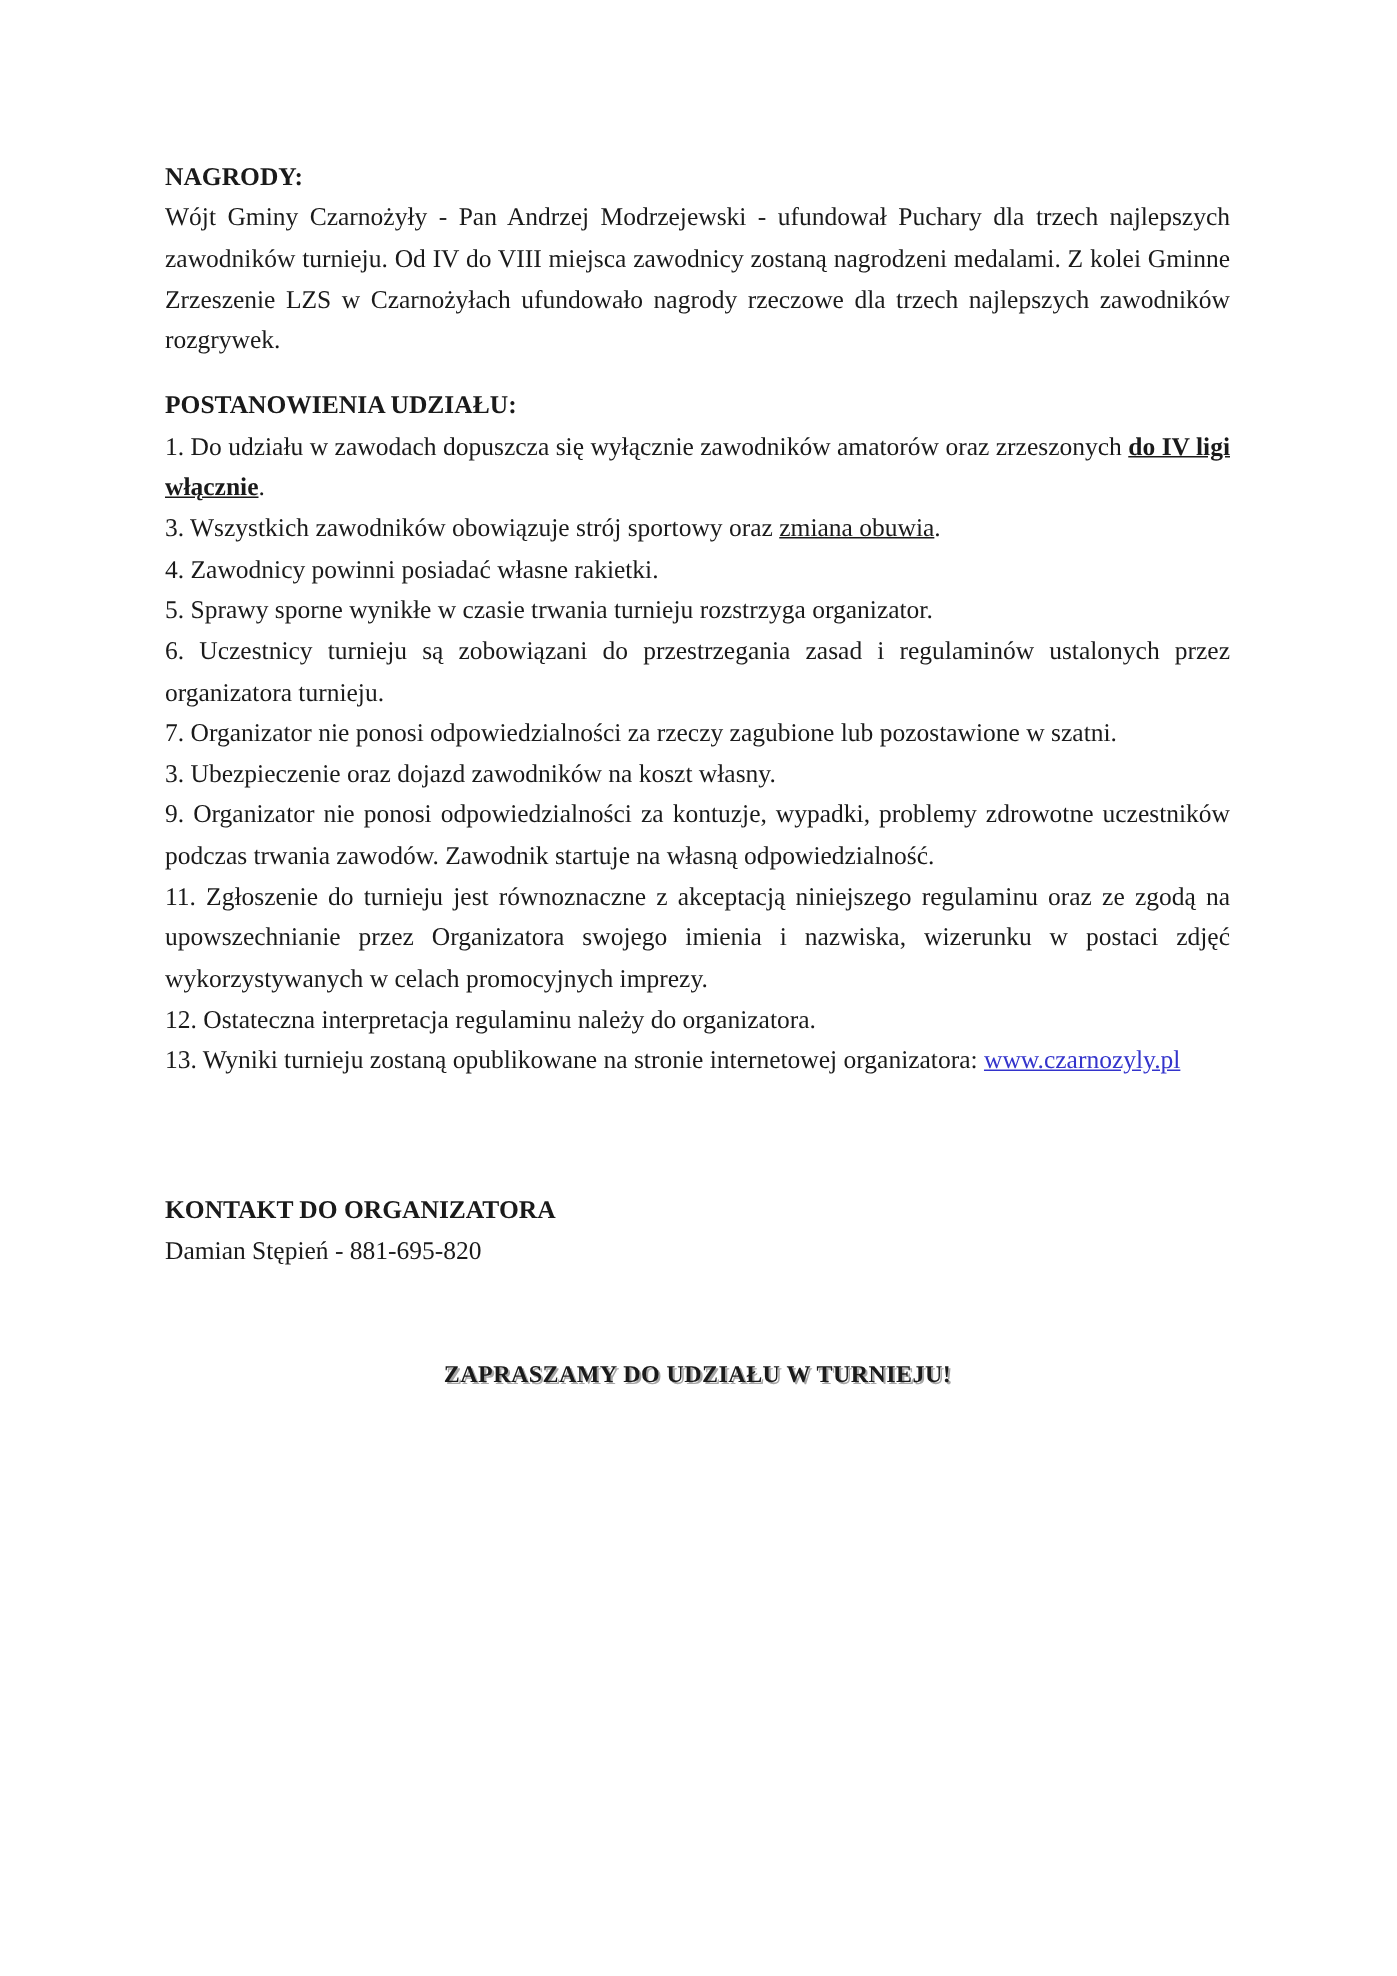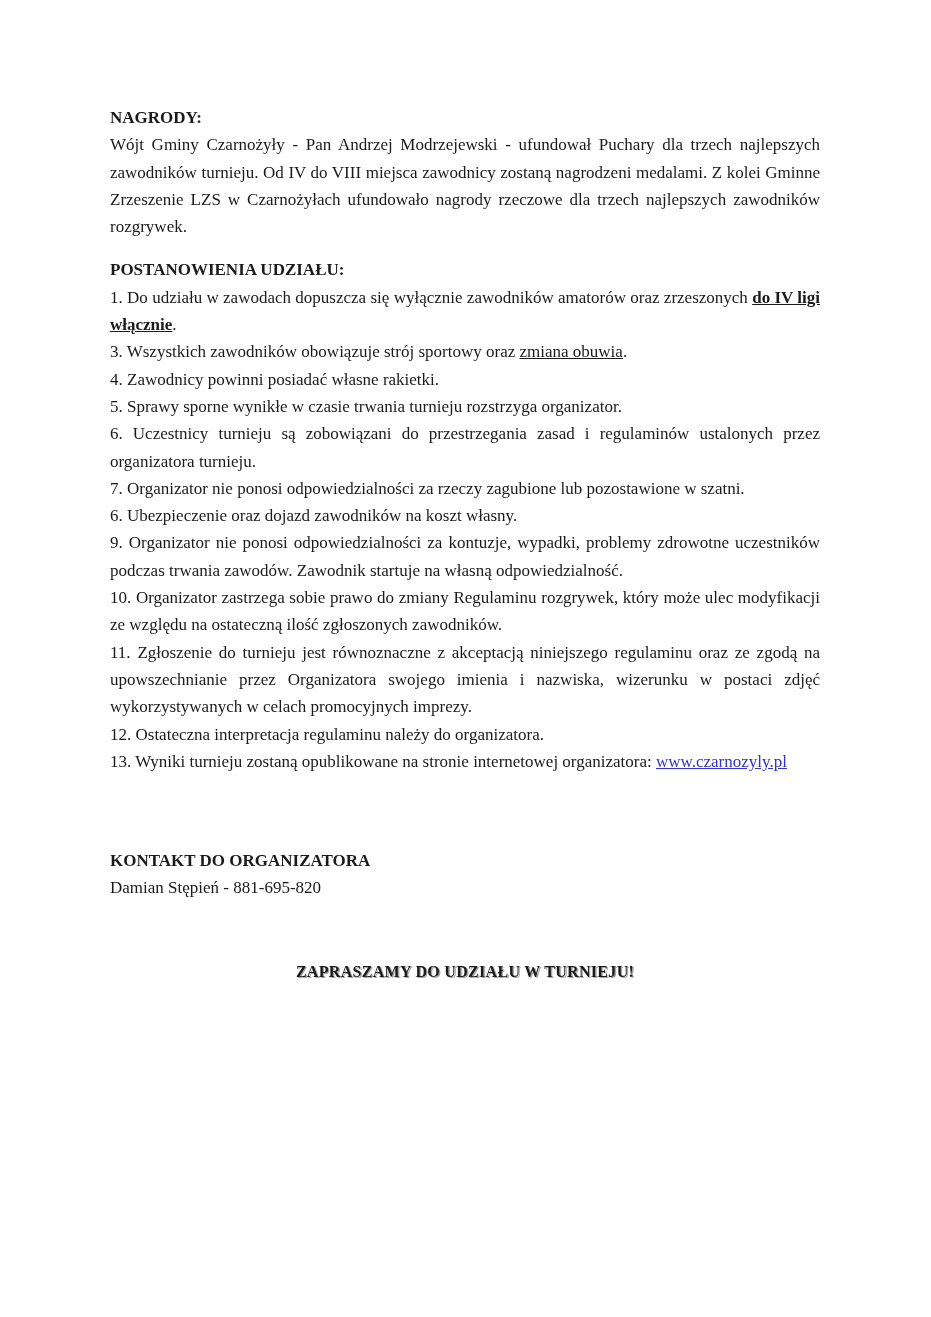--- a/index.html
+++ b/index.html
@@ -71,23 +71,22 @@
 
     <p class="body j"><span>1. Do udziału w zawodach dopuszcza się wyłącznie zawodników amatorów oraz zrzeszonych </span><span class="bu">do IV ligi włącznie</span><span>.</span></p>
 
 
     <p class="body j"><span>3. Wszystkich zawodników obowiązuje strój sportowy oraz </span><span class="u">zmiana obuwia</span><span>.</span></p>
 
     <p class="body j">4. Zawodnicy powinni posiadać własne rakietki.</p>
     <p class="body j">5. Sprawy sporne wynikłe w czasie trwania turnieju rozstrzyga organizator.</p>
     <p class="body j">6. Uczestnicy turnieju są zobowiązani do przestrzegania zasad i regulaminów ustalonych przez organizatora turnieju.</p>
     <p class="body j">7. Organizator nie ponosi odpowiedzialności za rzeczy zagubione lub pozostawione w szatni.</p>
-    <p class="body j">6. Ubezpieczenie oraz dojazd zawodników na koszt własny.</p>
+    <p class="body j">3. Ubezpieczenie oraz dojazd zawodników na koszt własny.</p>
     <p class="body j">9. Organizator nie ponosi odpowiedzialności za kontuzje, wypadki, problemy zdrowotne uczestników podczas trwania zawodów. Zawodnik startuje na własną odpowiedzialność.</p>
-    <p class="body j">10. Organizator zastrzega sobie prawo do zmiany Regulaminu rozgrywek, który może ulec modyfikacji ze względu na ostateczną ilość zgłoszonych zawodników.</p>
     <p class="body j">11. Zgłoszenie do turnieju jest równoznaczne z akceptacją niniejszego regulaminu oraz ze zgodą na upowszechnianie przez Organizatora swojego imienia i nazwiska, wizerunku w postaci zdjęć wykorzystywanych w celach promocyjnych imprezy.</p>
     <p class="body j">12. Ostateczna interpretacja regulaminu należy do organizatora.</p>
 
     <p class="body j"><span>13. Wyniki turnieju zostaną opublikowane na stronie internetowej organizatora: </span><a class="link" href="#">www.czarnozyly.pl</a></p>
 
   </section>
 
   <section>
     <h2 class="h mt48">KONTAKT DO ORGANIZATORA</h2>
     <p class="body">Damian Stępień - 881-695-820</p>

